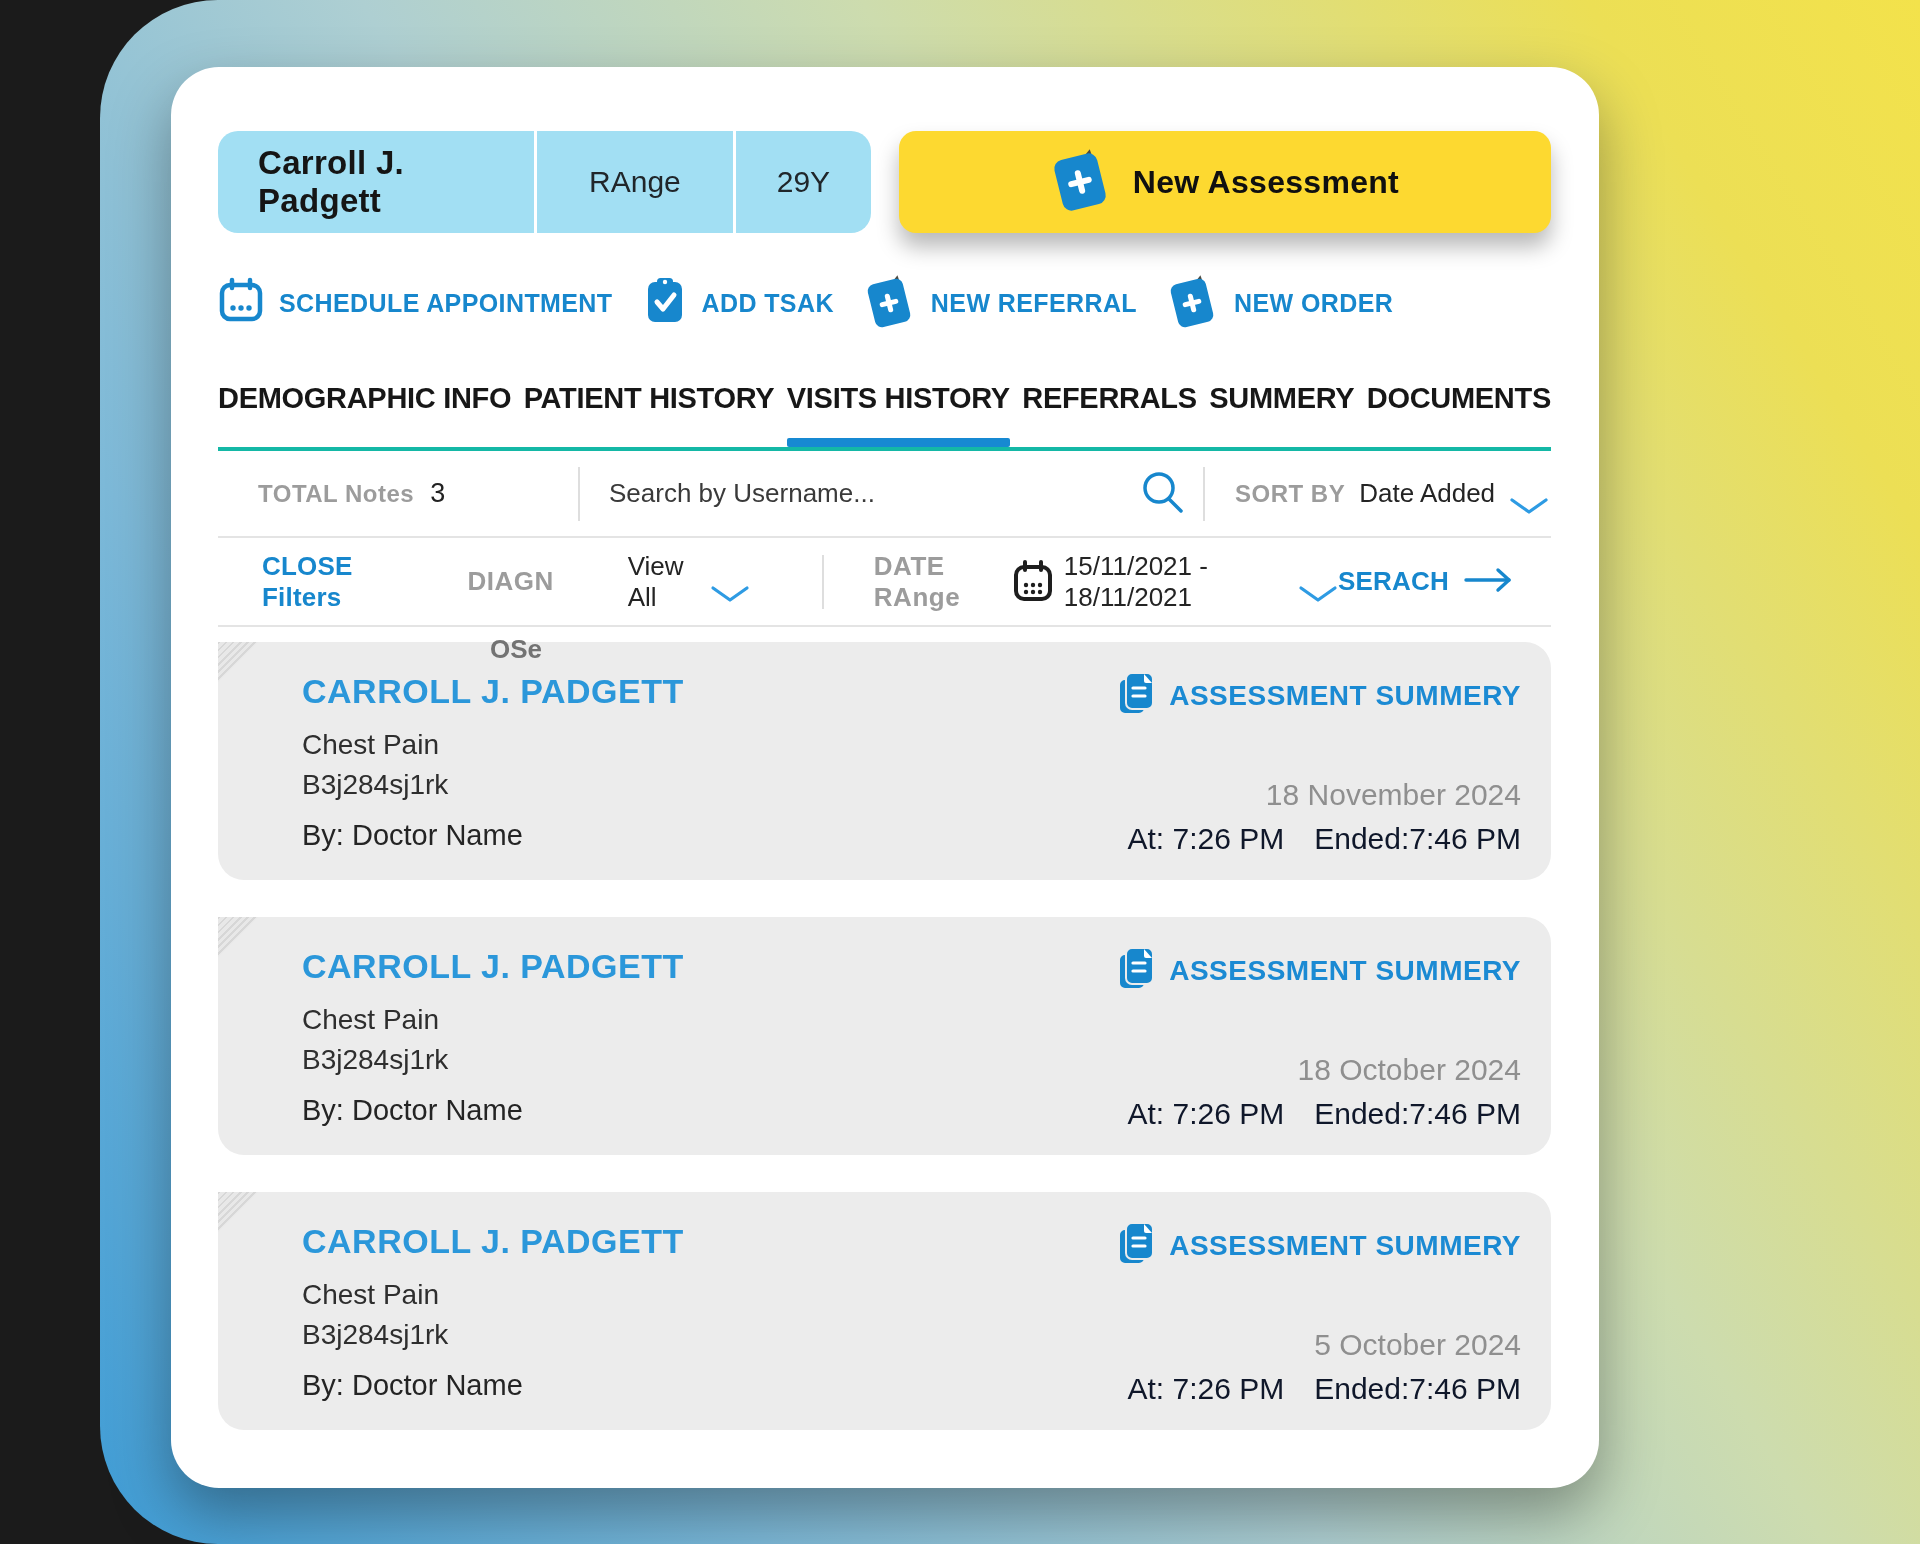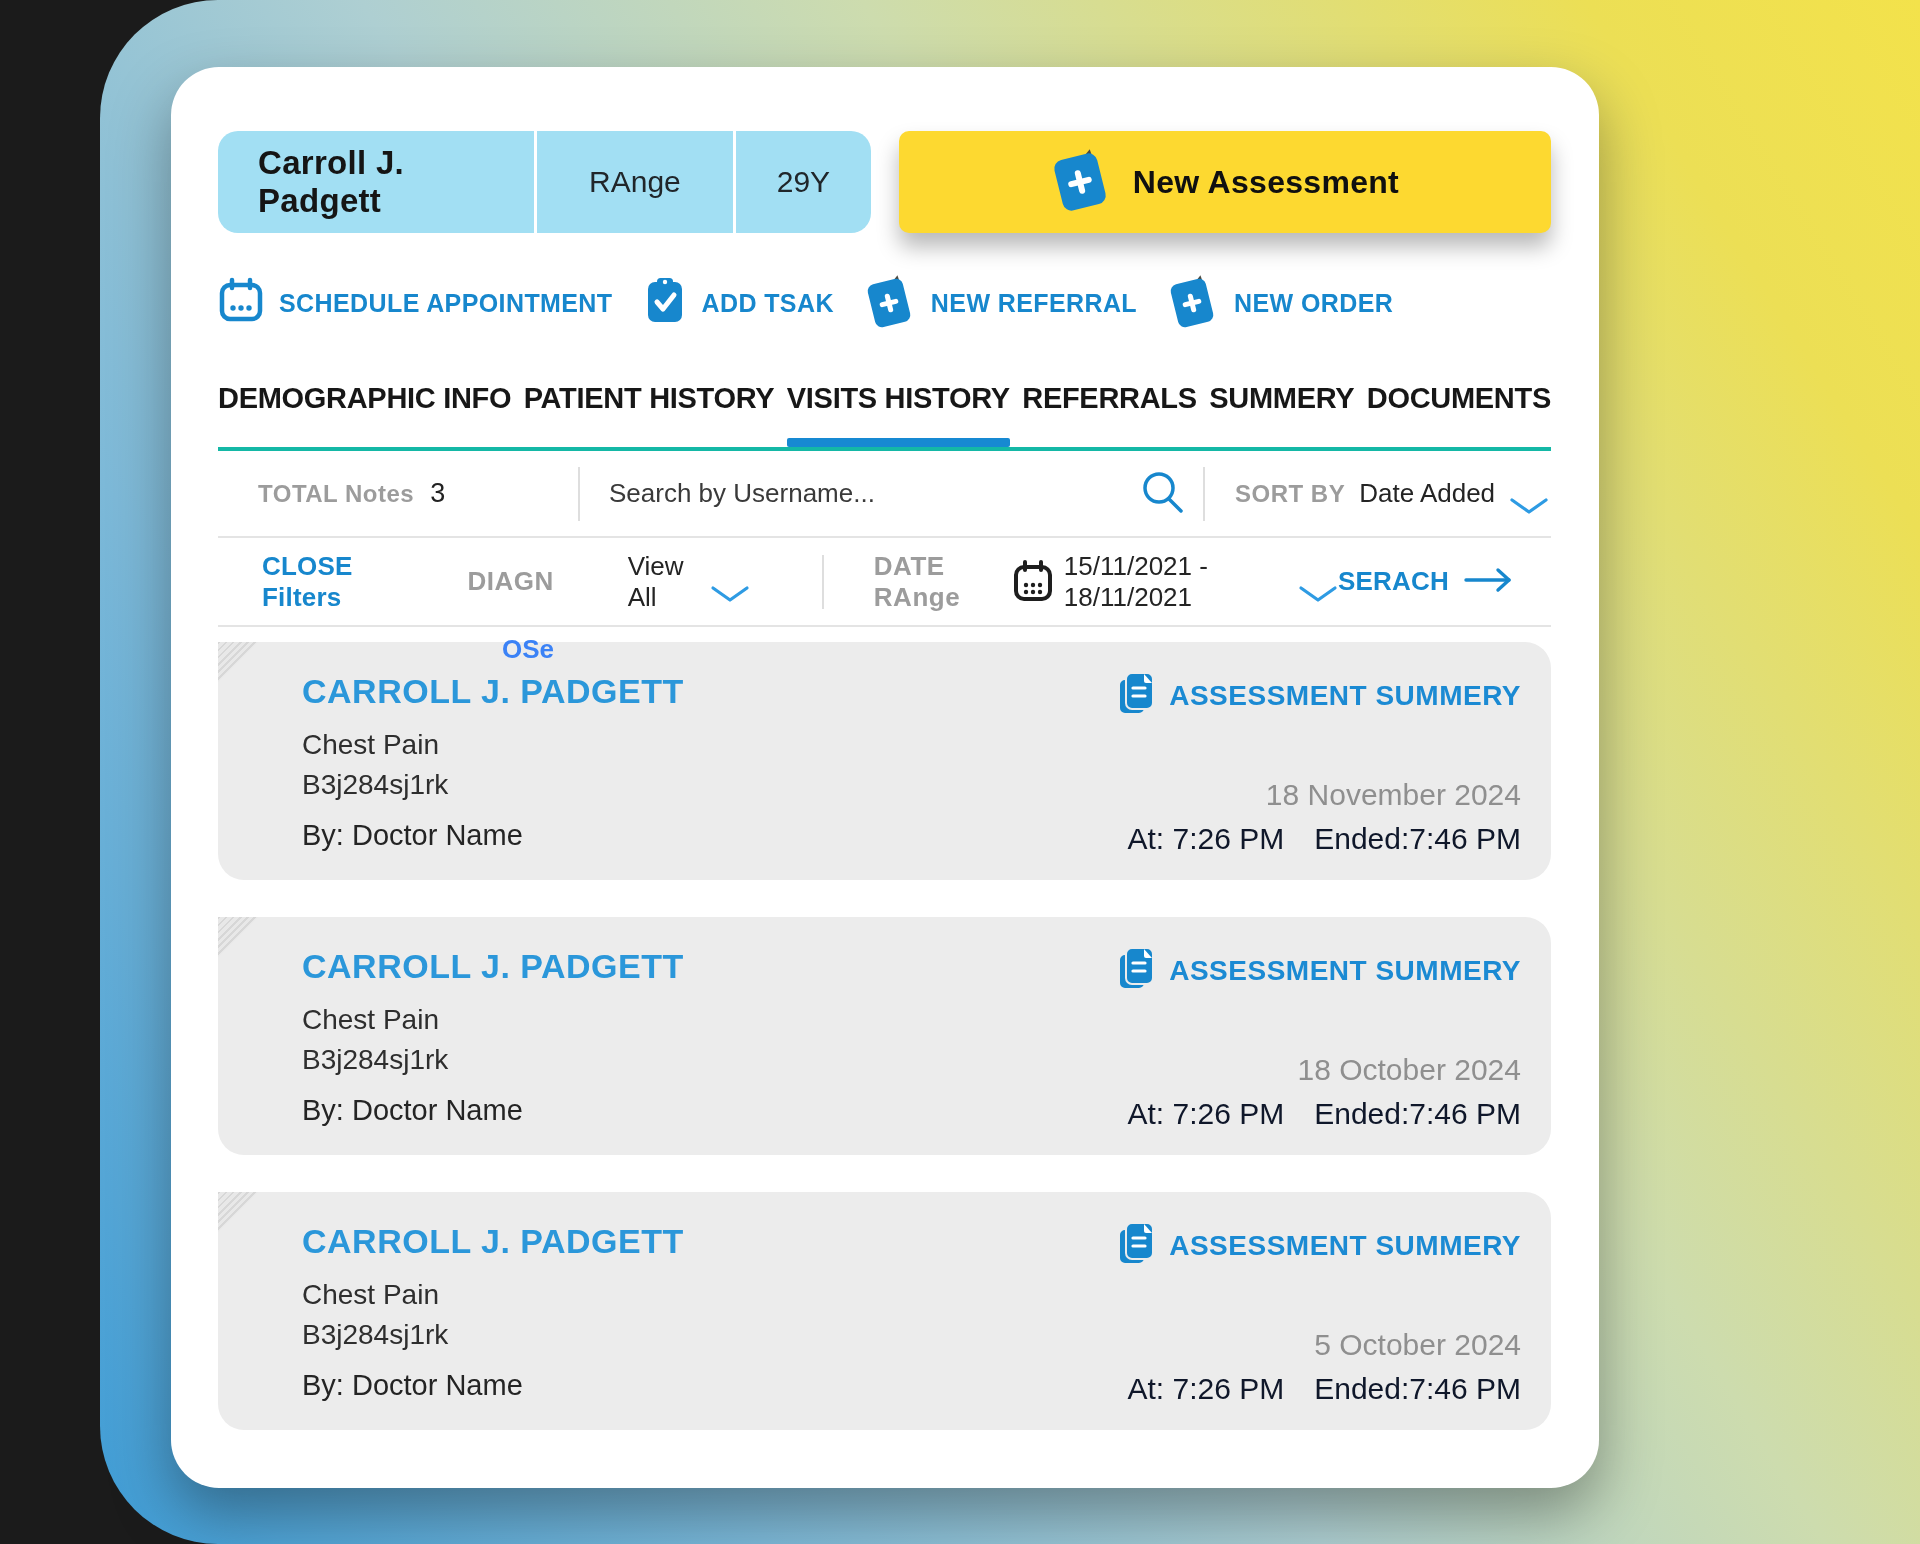--- a/index.html
+++ b/index.html
@@ -30,21 +30,21 @@
   
   .patient-row{ display:flex; justify-content:space-between; height:102px; }
   .patient-bar{ display:flex; gap:3px; width:774px; }
   .pb-seg{ background:#A2DFF3; display:flex; align-items:center; justify-content:center; }
   .pb-name{ flex:1; justify-content:flex-start; padding-left:40px; border-radius:20px 0 0 20px;
             font-size:33px; font-weight:bold; color:#151515; letter-spacing:.3px;}
   .pb-gender{ width:196px; font-size:30px; color:#20262a; }
   .pb-age{ width:135px; border-radius:0 20px 20px 0; font-size:30px; color:#20262a; }
 
   .new-assessment-btn{
-    width:773px; height:102px; background:#FDD930; border:none; border-radius:10px;
+    width:773px; height:102px; background:#FDD930; border:none; border-radius:17px;
     display:flex; align-items:center; justify-content:center; gap:20px;
     box-shadow:0 14px 22px rgba(0,0,0,.28); cursor:pointer;margin-left:28px;
   }
   .new-assessment-btn .label{ font-size:32px; font-weight:bold; color:#101010; letter-spacing:.3px;
     font-family:"Liberation Sans", sans-serif; }
 
   
   .note-icon{ position:relative; width:62px; height:66px; }
   .note-icon .fold{ position:absolute; top:0; left:26px; width:0; height:0;
     border-left:11px solid transparent; border-right:11px solid transparent;
@@ -95,21 +95,21 @@
   .f-diagnose-label{ margin-left:72px; }
   .f-viewall{ margin-left:74px; }
   .f-chev1{ margin-left:14px; }
   .f-div{ margin-left:72px; }
   .f-daterange-label{ margin-left:50px; }
   .f-cal{ margin-left:14px; display:flex; }
   .f-dates{ margin-left:10px; }
   .f-chev2{ margin-left:24px; }
   .f-search{ margin-left:auto; margin-right:36px; display:flex; align-items:center; gap:14px; cursor:pointer; }
   .diagnose-overflow{ position:absolute; left:272px; top:96px; z-index:2;
-      font-size:26px; font-weight:bold; color:#3b82f6;margin-left:12px; }
+      font-size:26px; font-weight:bold; color:#737373; }
 
   
   .visits-list{ margin-top:15px; }
   .visit-card{ position:relative; height:238px; background:#ECECEC;
       border-radius:0 26px 26px 26px; margin-bottom:37px;
       padding:30px 30px 24px 84px; display:flex; justify-content:space-between; }
   .visit-card .fold-corner{ position:absolute; top:0; left:0; width:40px; height:40px;
       background:repeating-linear-gradient(135deg,#d7d7d7 0 2px,#e8e8e8 2px 5px);
       clip-path:polygon(0 0,100% 0,0 100%); }
   .vc-left{ display:flex; flex-direction:column; }

